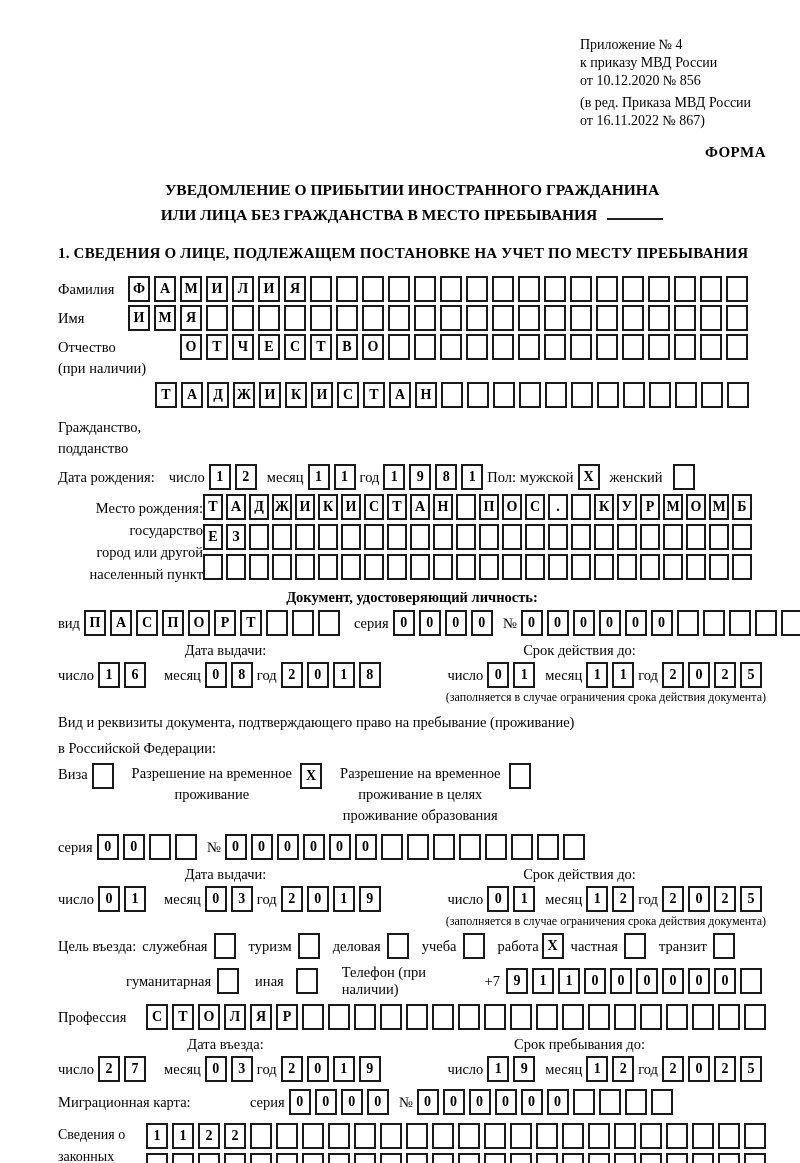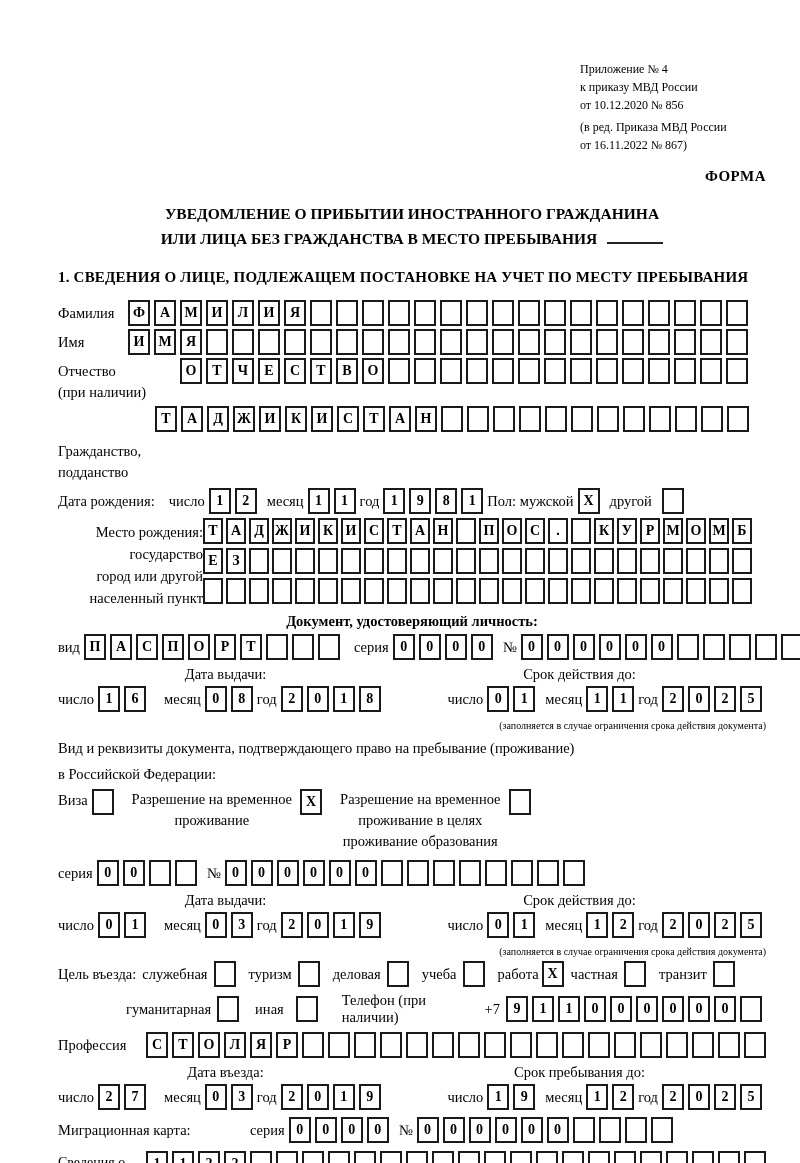--- a/index.html
+++ b/index.html
@@ -3,21 +3,21 @@
 <meta charset="utf-8">
 <style>
   * { box-sizing: border-box; }
   body { margin:0; background:#fff; }
   .page {
     width:800px; height:1163px; overflow:hidden; background:#fff; color:#000;
     font-family:"Liberation Serif", serif; font-size:14.5px;
     padding:36px 34px 0 58px; position:relative;
   }
   
-  .appendix { margin-left:auto; width:186px; font-size:12px; line-height:18px;margin-top:24px; }
+  .appendix { margin-left:auto; width:186px; font-size:14px; line-height:18px; }
   .appendix .ed { margin-top:4px; }
   .forma { text-align:right; font-weight:bold; font-size:15px; margin-top:14px; letter-spacing:0.5px; }
   
   .title { text-align:center; font-weight:bold; font-size:15.5px; line-height:25px; margin-top:16px; }
   .blank-line { display:inline-block; width:56px; border-bottom:2px solid #222; height:13px; margin-left:10px; }
   .sec-heading { font-weight:bold; font-size:15px; margin-top:18px; margin-bottom:14px; letter-spacing:0.2px; }
   
   .r { display:flex; align-items:flex-start; margin-bottom:3px; }
   .lbl { flex:0 0 auto; padding-top:3px; line-height:21px; }
   .w70 { width:70px; } .w122 { width:122px; } .w97 { width:97px;margin-top:32px; } .w145 { width:145px; } .w88 { width:88px; }
@@ -33,21 +33,21 @@
   
   .inline { display:flex; align-items:center; }
   .t { padding:0 4px 0 0; }
   .ml6 { margin-left:6px; } .ml10 { margin-left:10px; } .ml14 { margin-left:14px; } .ml20 { margin-left:20px; }
   .doc-heading { text-align:center; font-weight:bold; margin:4px 0 4px; }
   .date-sec { display:flex; margin-top:6px; }
   .date-left { width:335px; }
   .date-right { flex:1; }
   .date-head { text-align:center; margin-bottom:3px; }
   .date-row { display:flex; align-items:center; }
-  .note { text-align:right; font-size:10px; margin:8px 0 4px; }
+  .note { text-align:right; font-size:12px; margin:2px 0 4px; }
   .intro { line-height:26px; }
   
   .opts { display:flex; align-items:flex-start; margin-top:2px; }
   .opt { display:flex; align-items:flex-start; }
   .opt .cells { margin-left:8px; }
   .opt-lines { text-align:center; line-height:21px; }
   .purpose-opt { display:flex; align-items:center; margin-left:9px; }
   .purpose-opt .cells { margin-left:6px; }
   .phone-prefix { font-weight:normal; margin:0 6px 0 14px; }
 </style>
@@ -212,21 +212,21 @@
     <span class="cells">
         <span class="cell">1</span>
         <span class="cell">9</span>
         <span class="cell">8</span>
         <span class="cell">1</span>
       </span>
     <span class="t">Пол: мужской</span>
     <span class="cells">
         <span class="cell">X</span>
       </span>
-    <span class="t ml6">другой</span>
+    <span class="t ml6">женский</span>
     <span class="cells ml6">
         <span class="cell"></span>
       </span>
   </div>
 
   <div class="r" style="margin-top:4px;text-align:right;">
     <div class="lbl w145" style="line-height:22px;">
       <div>Место рождения:</div>
       <div>государство</div>
       <div>город или другой</div>

